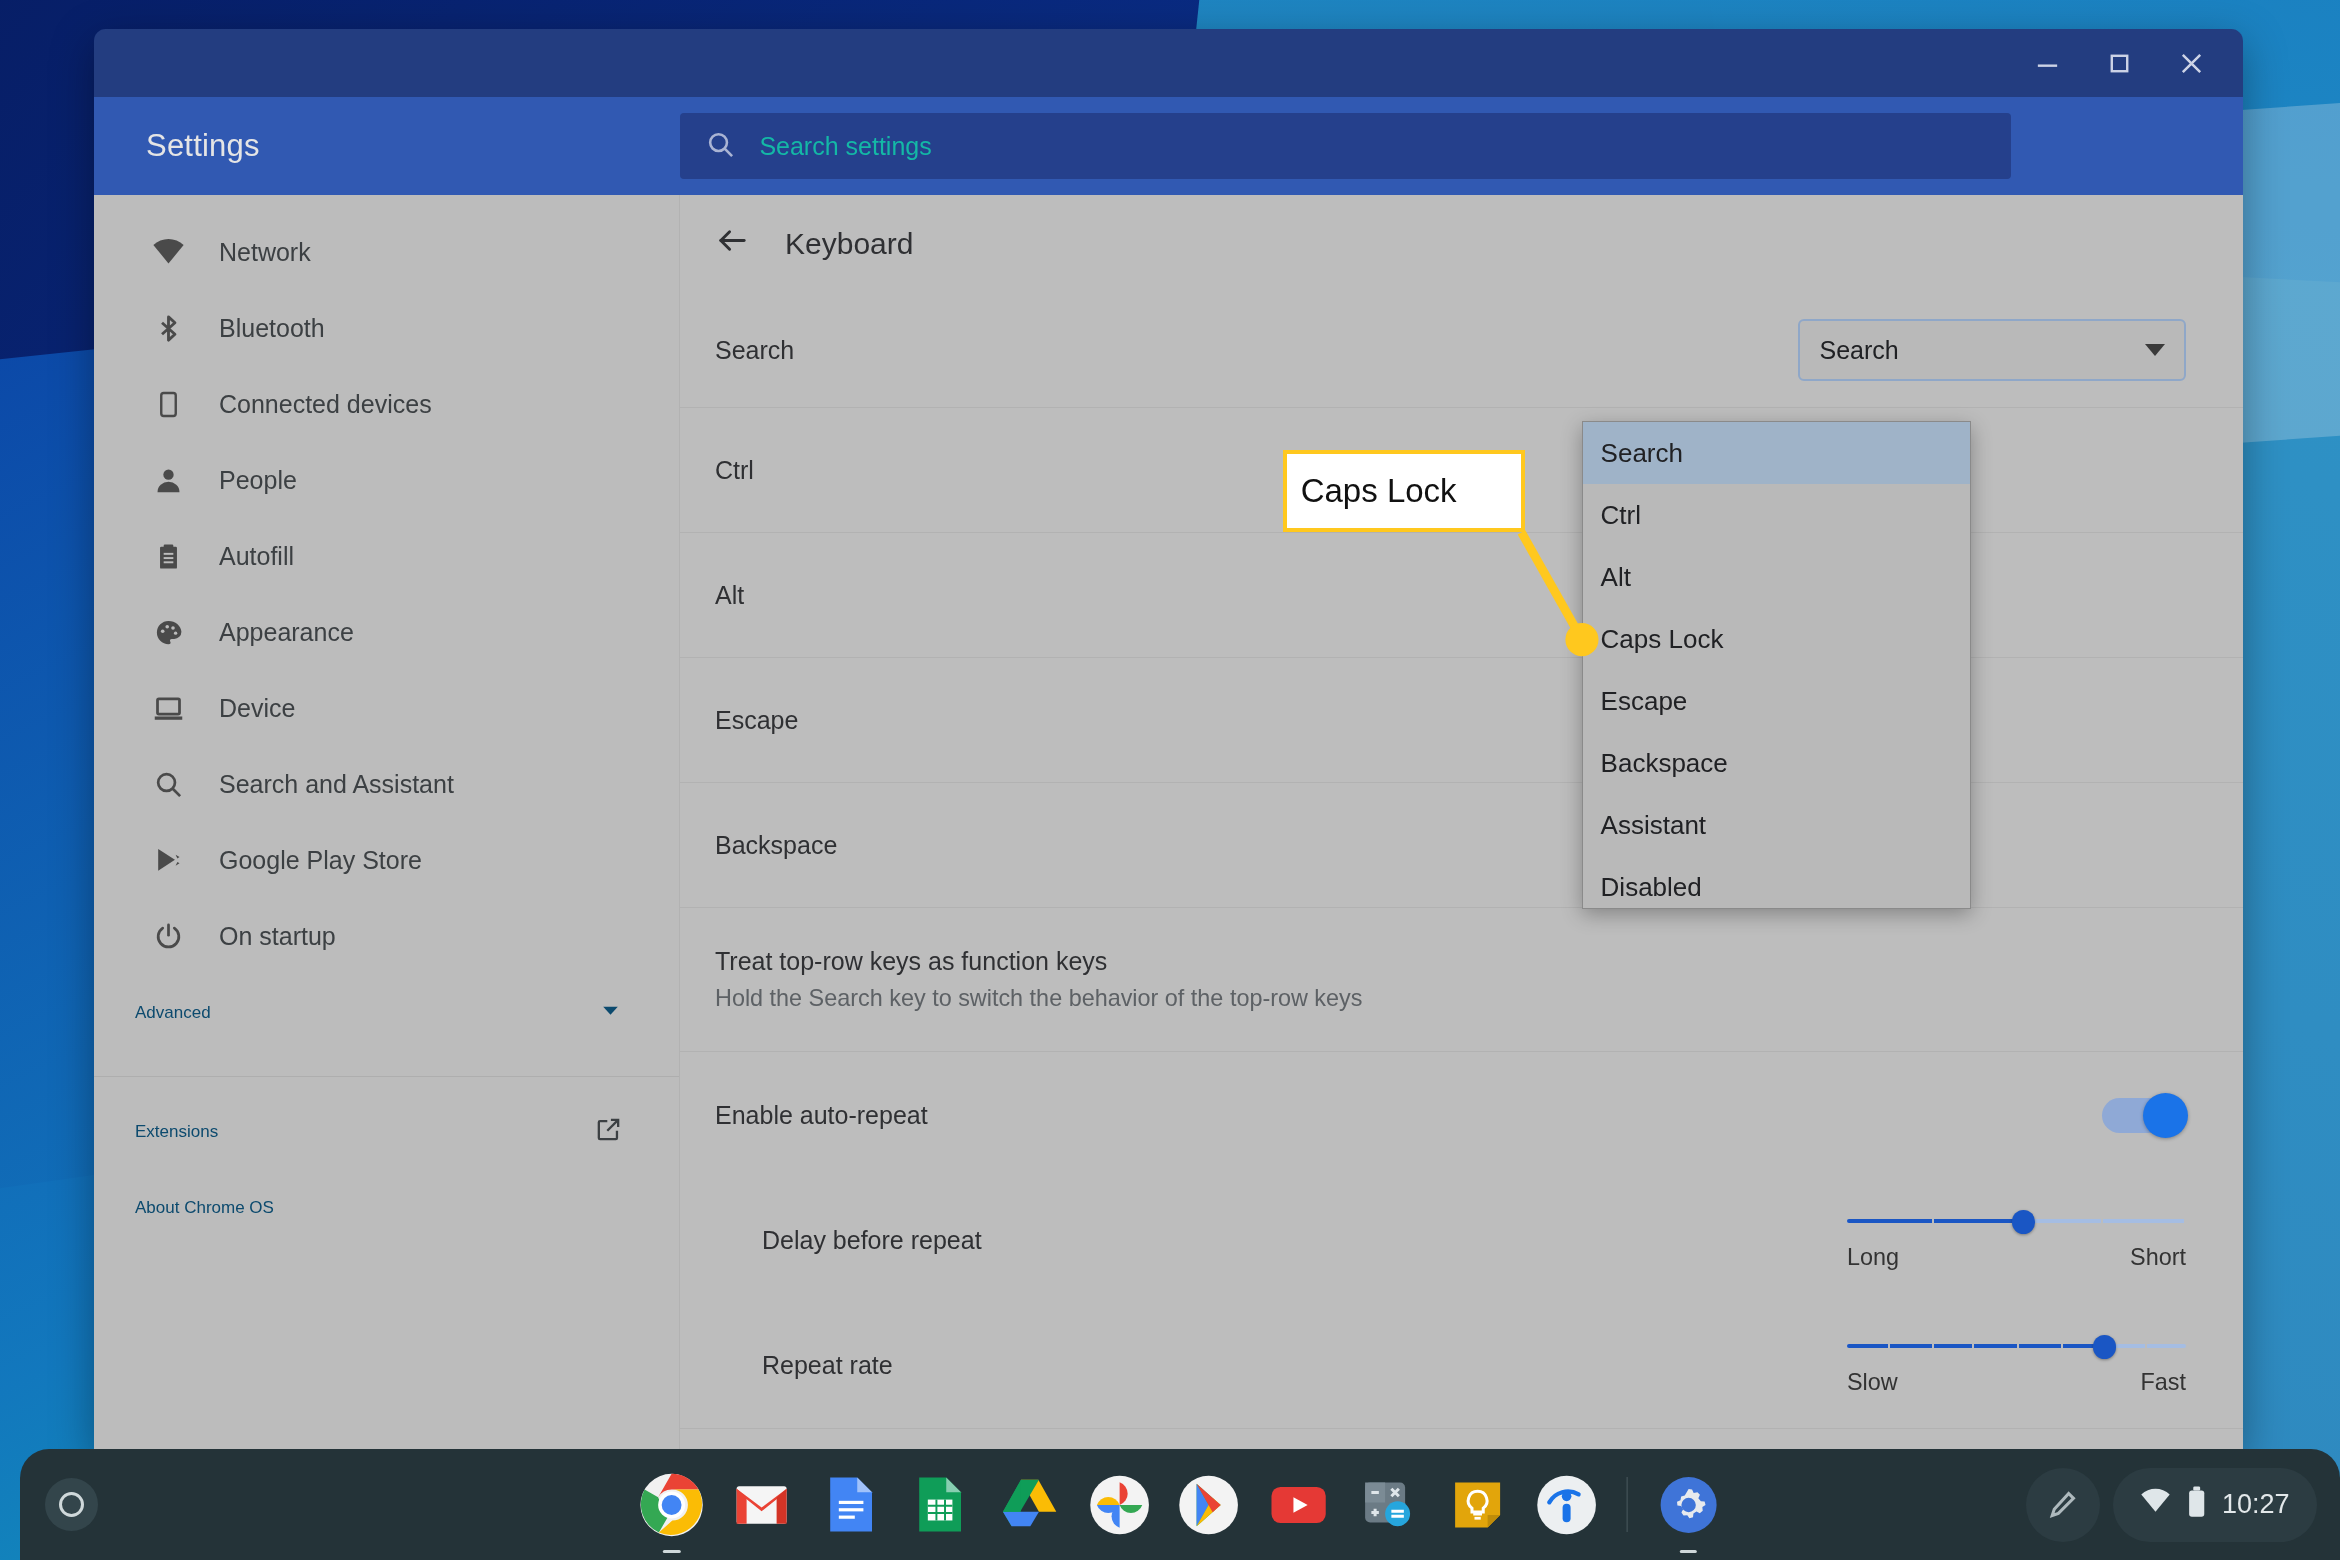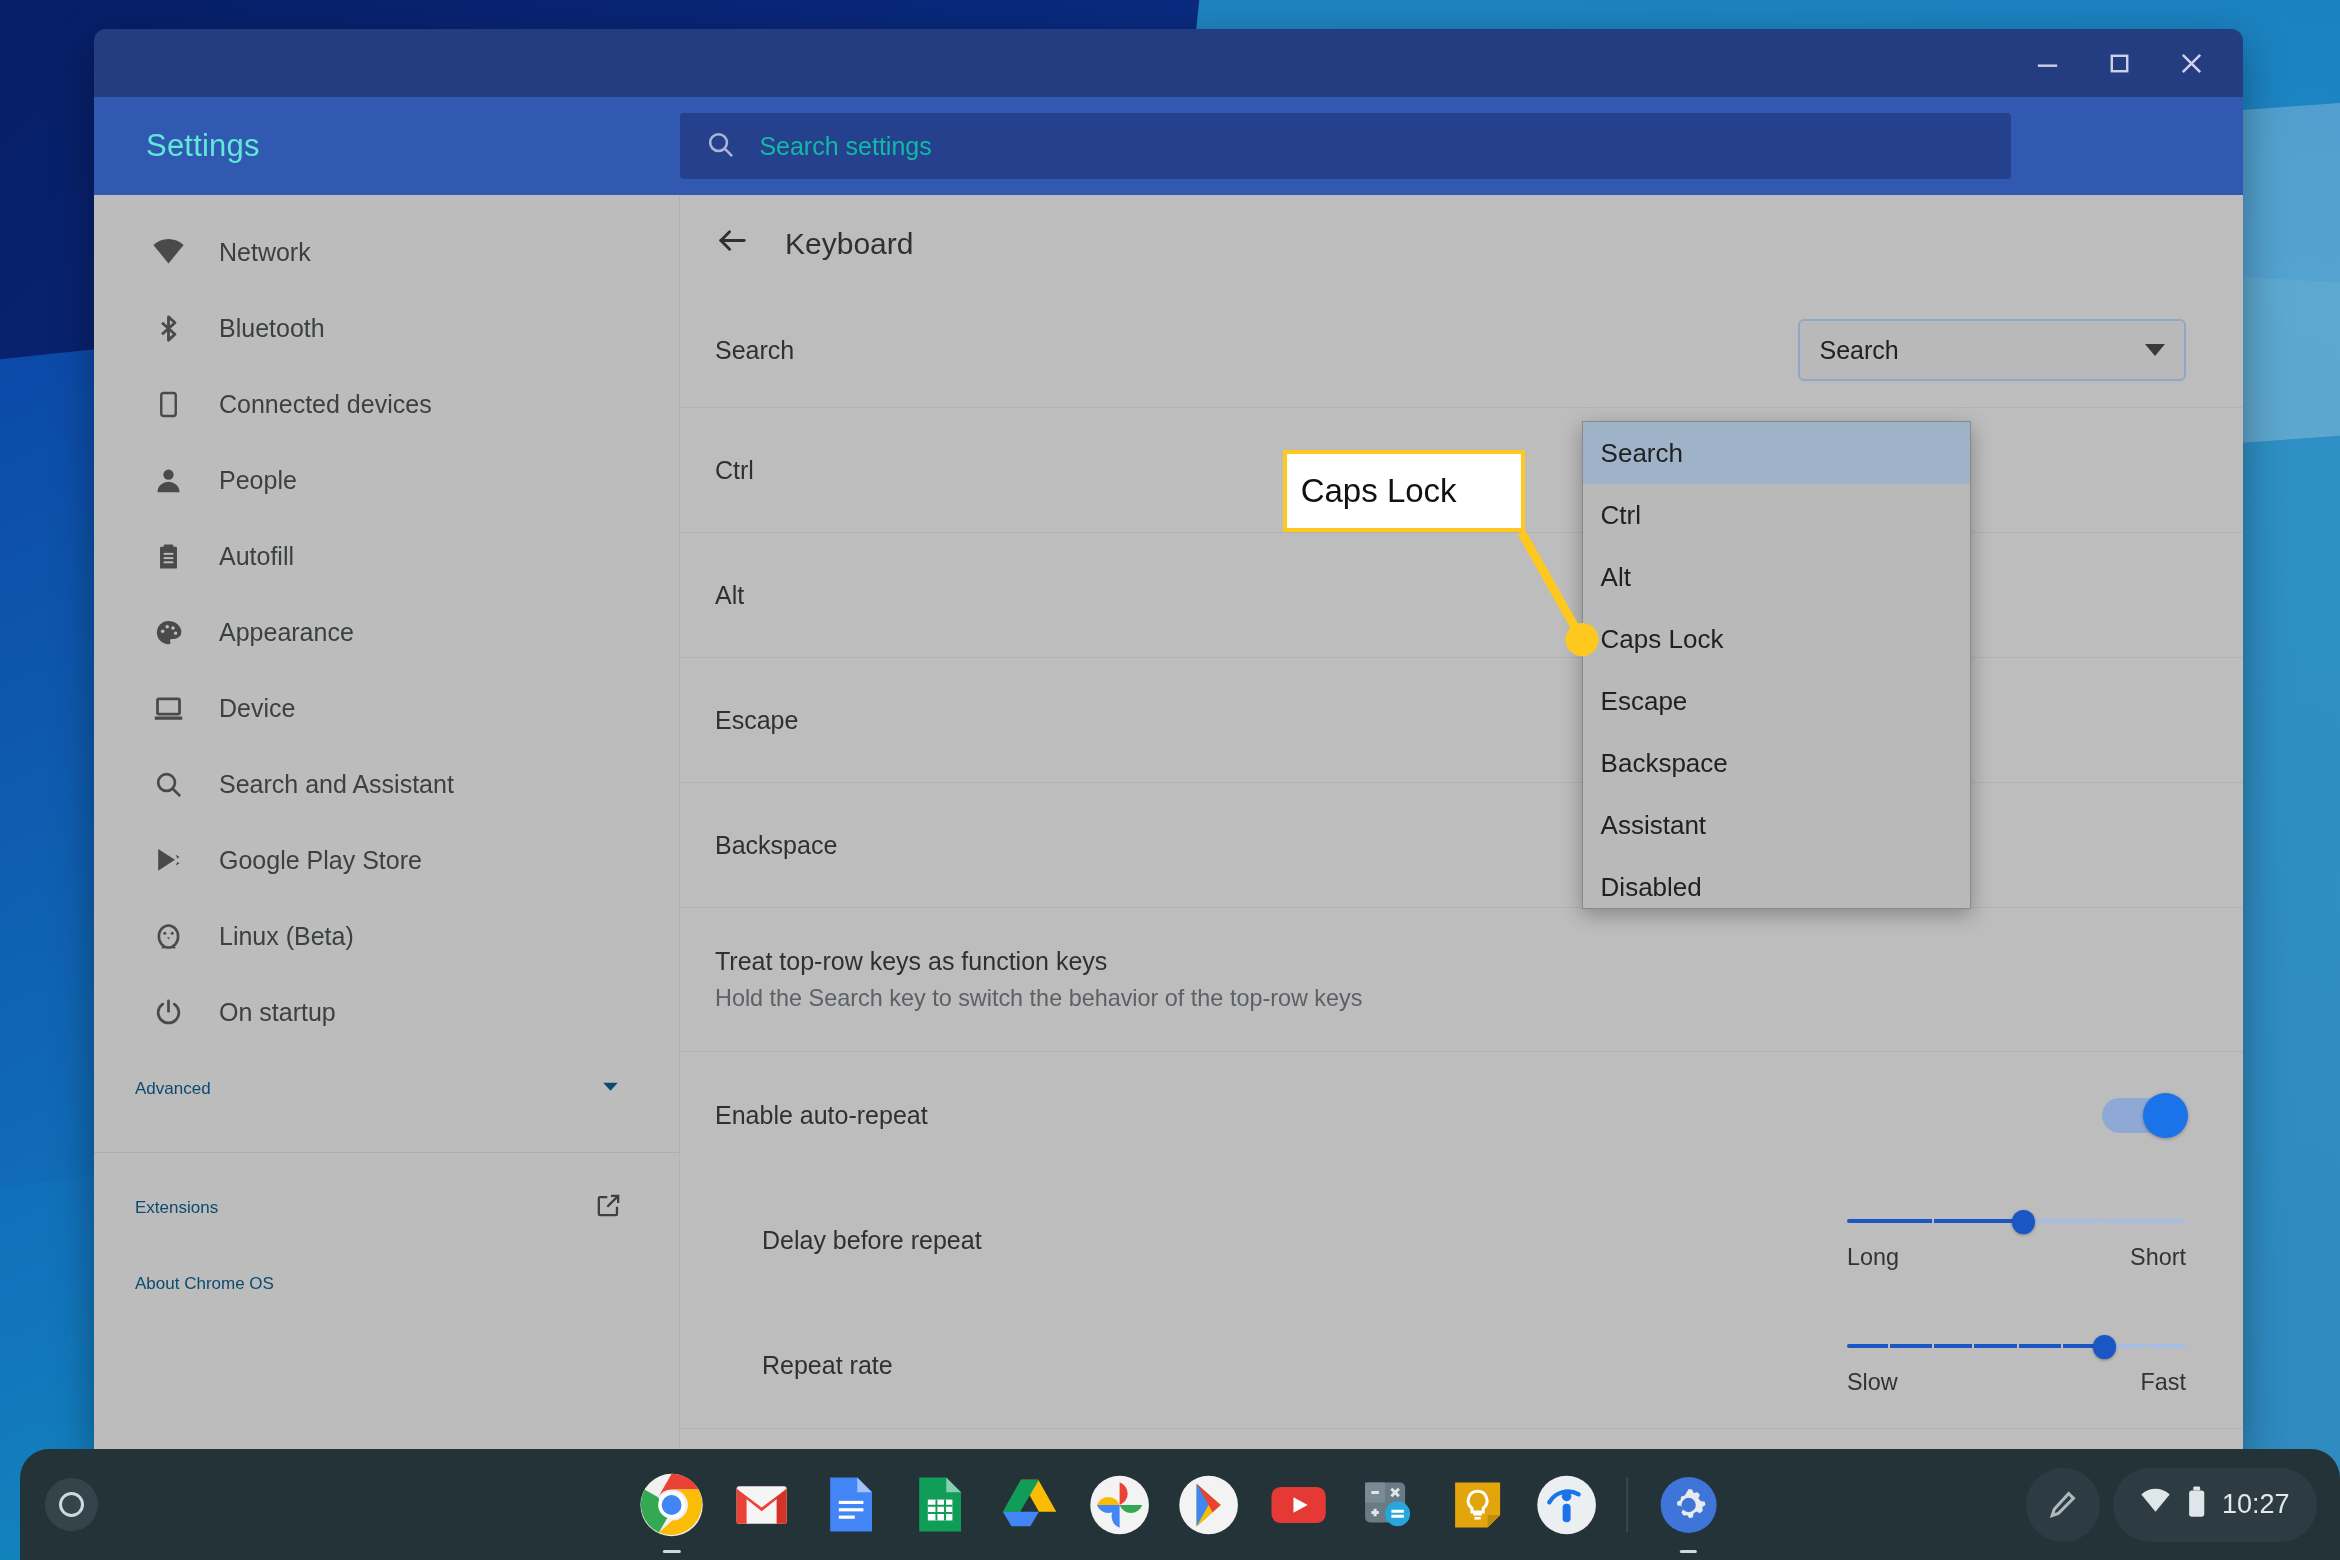--- a/index.html
+++ b/index.html
@@ -65,21 +65,21 @@
   }
   .wbtn svg { display:block; }
 
   #topbar {
     height: 98px;
     background: #3159b2;
     display: flex; align-items: center;
   }
   #brand {
     width: 586px; padding-left: 52px;
-    color: #5eead4; font-size: 31px; letter-spacing: 0.2px;
+    color: #e5e5e5; font-size: 31px; letter-spacing: 0.2px;
   }
   #searchbox {
     flex: 1; margin-right: 232px;
     height: 66px; background: #25408c; border-radius: 3.9px;
     display: flex; align-items: center; padding: 0 25px; gap: 23.4px;
   }
   #searchbox .ph { color: #14b8a6; font-size: 25px; }
 
   #body { display: flex; height: 1254px; background: #bcbcbc; }
 
@@ -351,32 +351,20 @@
         <span class="nav-icon">
           <svg width="31" height="31" viewBox="0 0 24 24" fill="currentColor">
             <path d="M4 3 L17 11.5 L4 20 Z"></path>
             <path d="M17.5 7.5 l3 1.8 -1.6 1.1z"></path>
               <path d="M17.5 16 l3 -1.8 -1.6 -1.1z"></path>
           </svg>
         </span>
         <span>Google Play Store</span>
       </div>
 
-      <div class="nav-item">
-        <span class="nav-icon">
-          <svg width="33" height="33" viewBox="0 0 24 24" fill="none" stroke="currentColor" stroke-width="1.9">
-            <ellipse cx="12" cy="12" rx="7" ry="8"></ellipse>
-            <circle cx="9.3" cy="9.6" r="1.1" fill="currentColor" stroke="none"></circle>
-            <circle cx="14.7" cy="9.6" r="1.1" fill="currentColor" stroke="none"></circle>
-            <path d="M11 12.6 h2 l-1 1.6z" fill="currentColor" stroke="none"></path>
-            <path d="M8 19.4 v1.4 M16 19.4 v1.4"></path>
-          </svg>
-        </span>
-        <span>Linux (Beta)</span>
-      </div>
 
       <div class="nav-item">
         <span class="nav-icon">
           <svg width="31" height="31" viewBox="0 0 24 24" fill="none" stroke="currentColor" stroke-width="2.1" stroke-linecap="round">
             <path d="M7.5 5.5 A8 8 0 1 0 16.5 5.5"></path>
               <path d="M12 3 V11"></path>
           </svg>
         </span>
         <span>On startup</span>
       </div>

